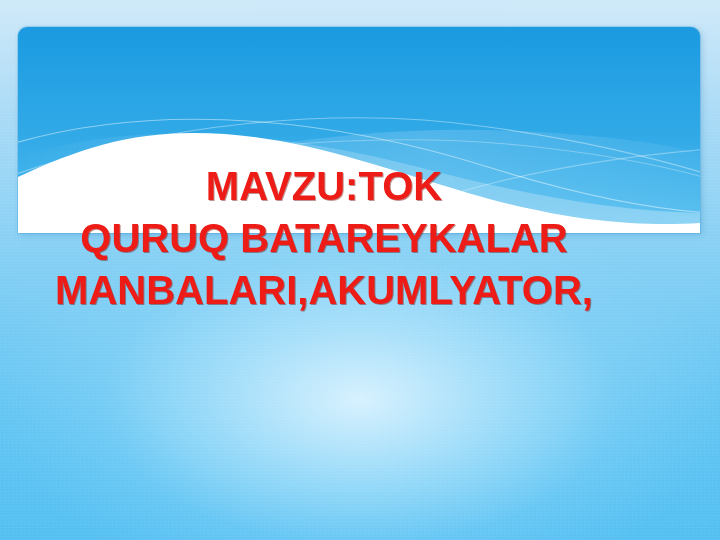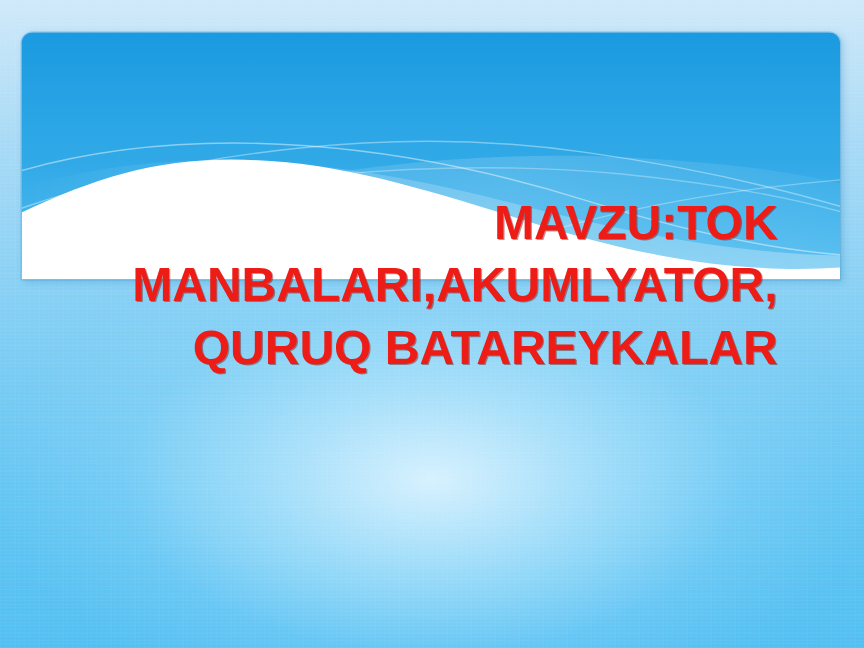--- a/index.html
+++ b/index.html
@@ -80,21 +80,21 @@
     pointer-events: none;
   }
   .panel svg { display: block; }
 
   
   .title-block {
     position: absolute;
     left: 0;
     top: 160px;
     width: 648px;
-    text-align: right;
+    text-align: center;
     line-height: 52px;
     font-size: 40px;
     font-weight: bold;
     letter-spacing: 0px;
     color: #ee1c16;
     text-shadow: 1px 1px 0 rgba(110,15,10,0.45);
     white-space: nowrap;
   }
   .title-line { display: block; }
 </style>
@@ -133,17 +133,17 @@
 
       <path d="M0,206 L0,186 C140,128 330,96 500,104 C600,109 650,118 682,126 L682,206 Z" fill="url(#lightwave2)" opacity="0.45"></path>
 
       <path d="M0,150 C60,122 110,106 175,106 C270,106 350,136 450,166 C545,194 620,200 682,196 L682,206 L0,206 Z" fill="#ffffff"></path>
     </svg>
   </div>
   <div class="panel-shadow"></div>
 
   <div class="title-block">
     <span class="title-line">MAVZU:TOK</span>
+    <span class="title-line">QURUQ BATAREYKALAR</span>
     <span class="title-line">MANBALARI,AKUMLYATOR,</span>
-    <span class="title-line">QURUQ BATAREYKALAR</span>
   </div>
 
 </div>
 
 </body></html>

